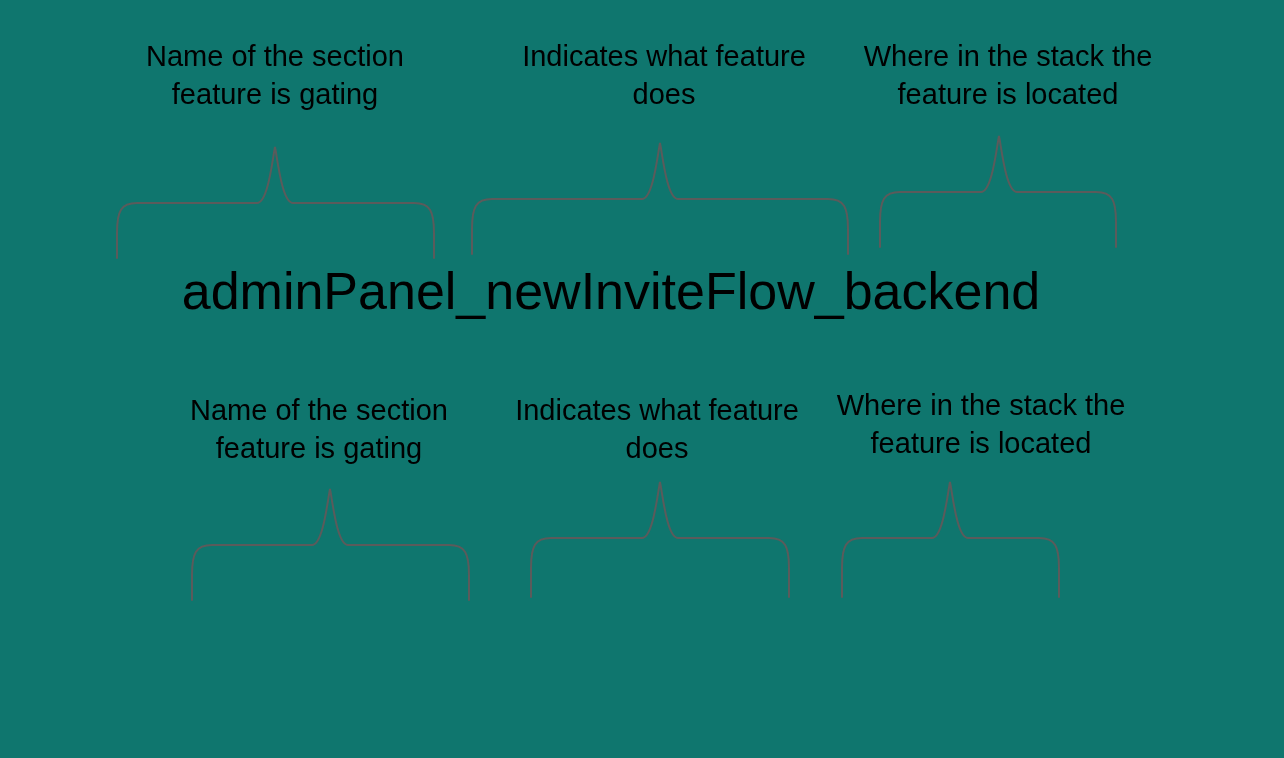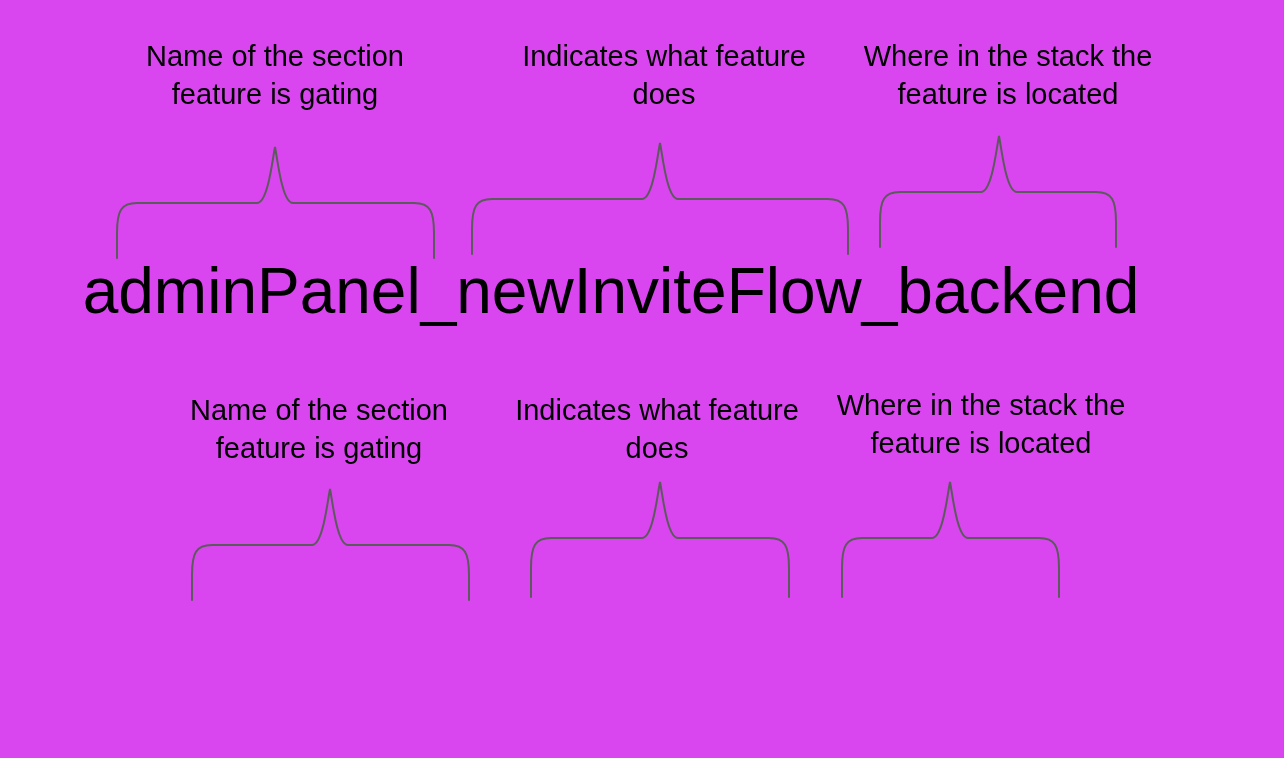--- a/index.html
+++ b/index.html
@@ -4,38 +4,38 @@
 <style>
   html, body {
     margin: 0;
     padding: 0;
     background: #ffffff;
   }
   .canvas {
     position: relative;
     width: 1284px;
     height: 758px;
-    background: #d946ef;
+    background: #0f766e;
     overflow: hidden;
     font-family: "Liberation Sans", sans-serif;
     color: #000000;
   }
   .note {
     position: absolute;
     transform: translateX(-50%);
     font-size: 29px;
     line-height: 38px;
     text-align: center;
     white-space: pre-line;
     color: #000000;
   }
   .flag-name {
     position: absolute;
     transform: translateX(-50%);
-    font-size: 64px;
+    font-size: 52px;
     line-height: 60px;
     white-space: nowrap;
     color: #000000;
   }
   svg.brace {
     position: absolute;
     display: block;
     overflow: visible;
   }
 </style>

